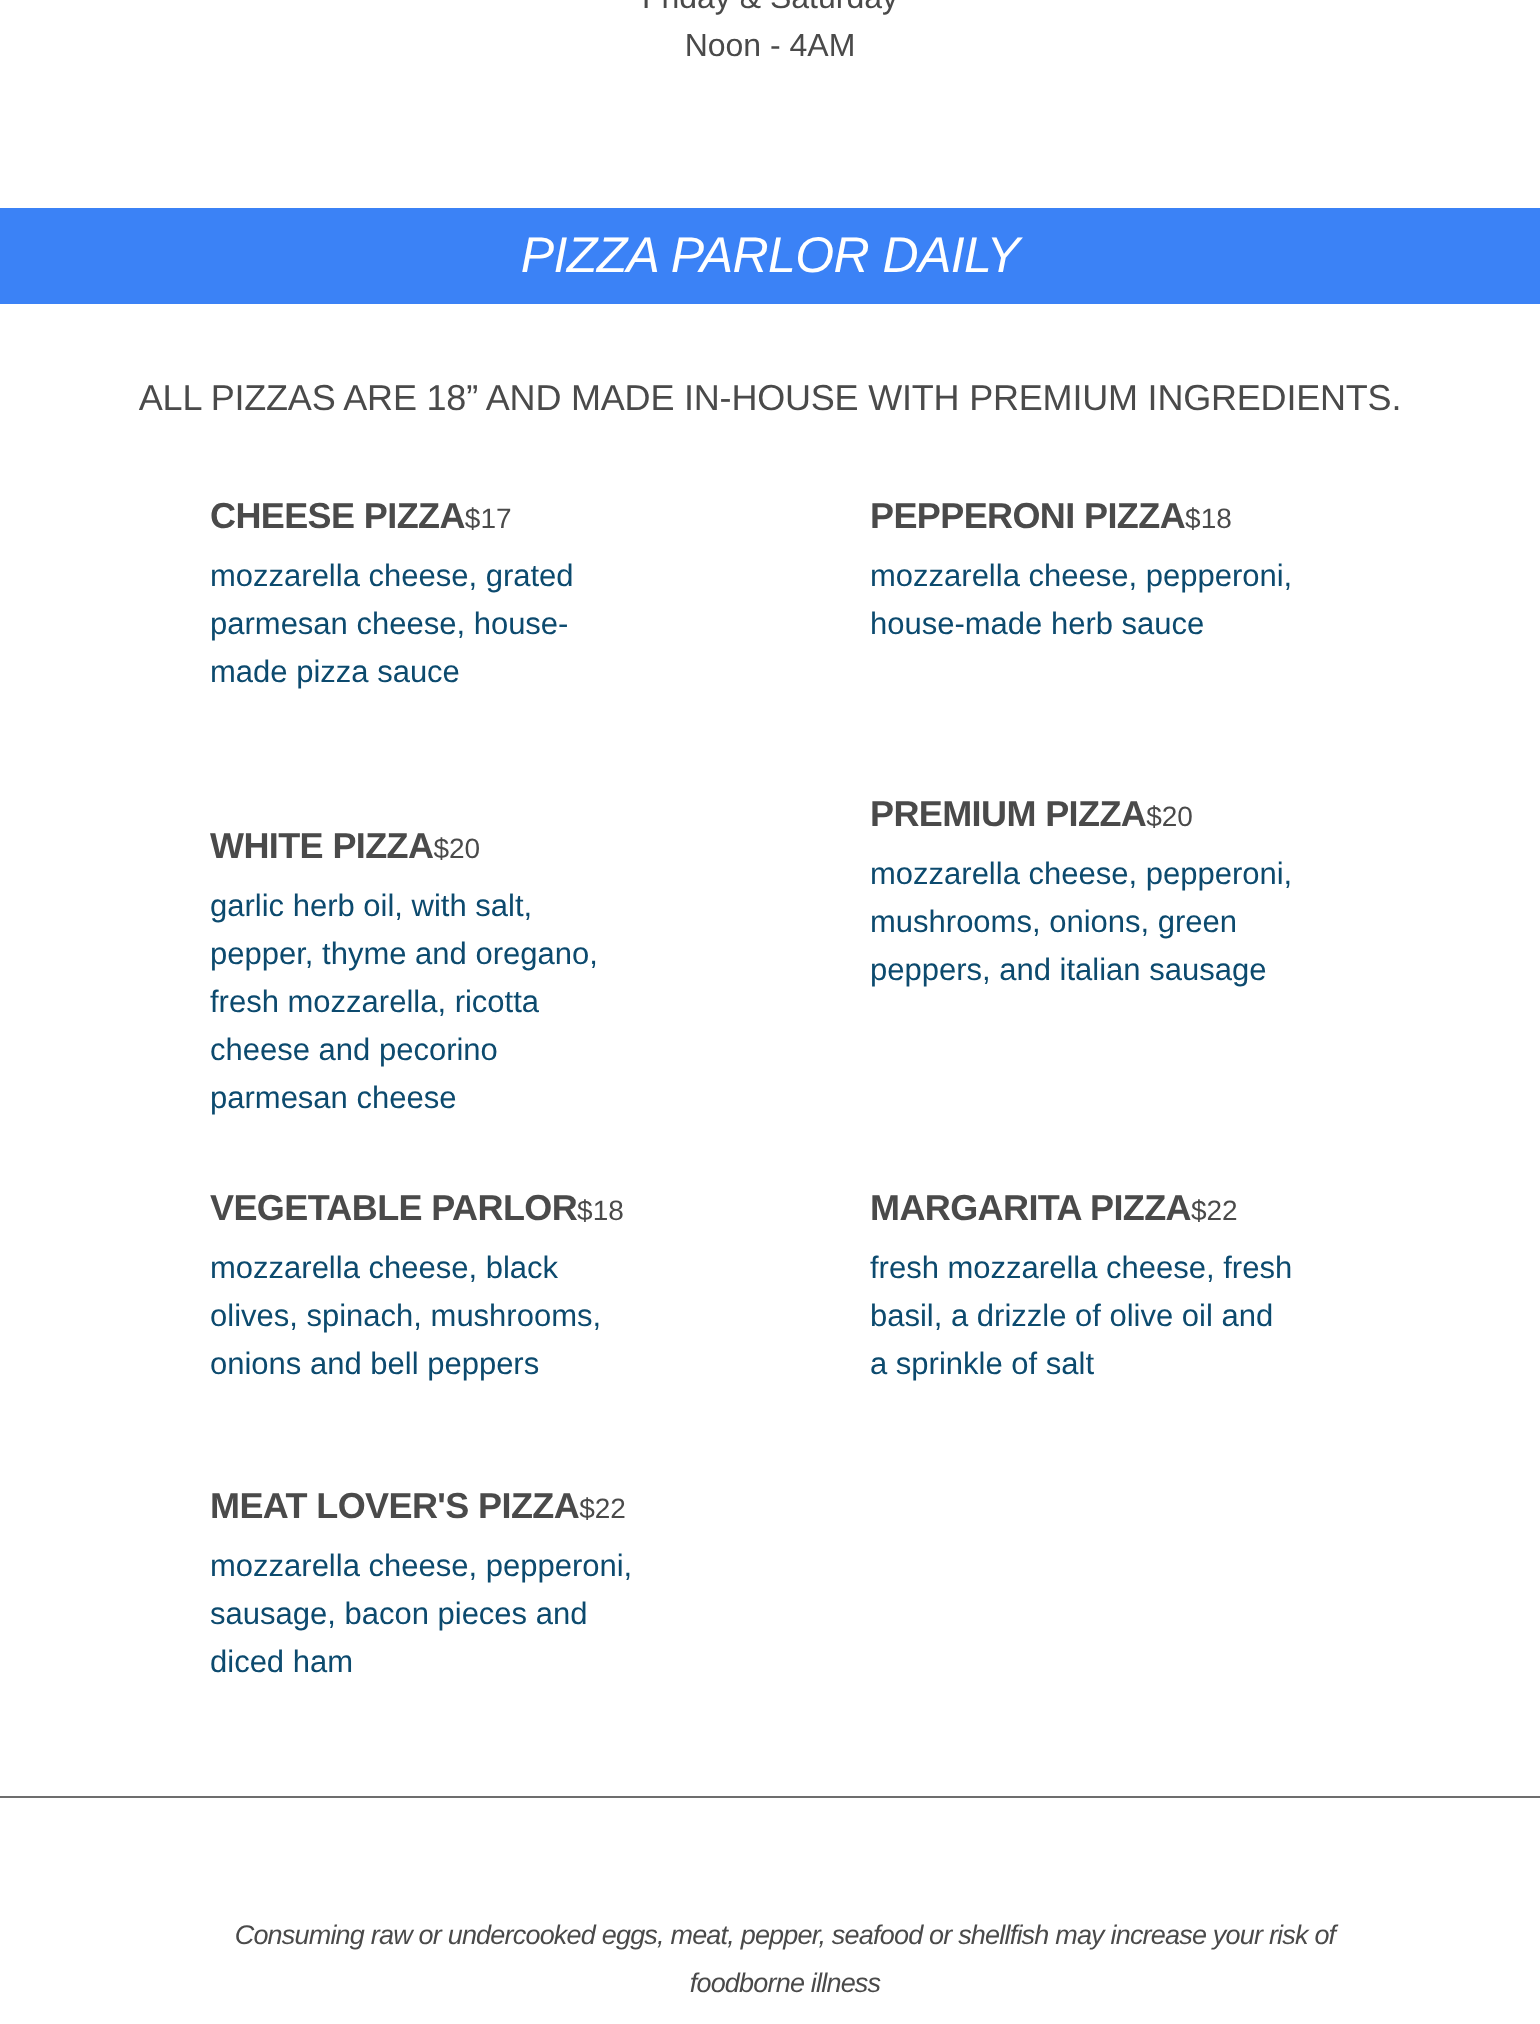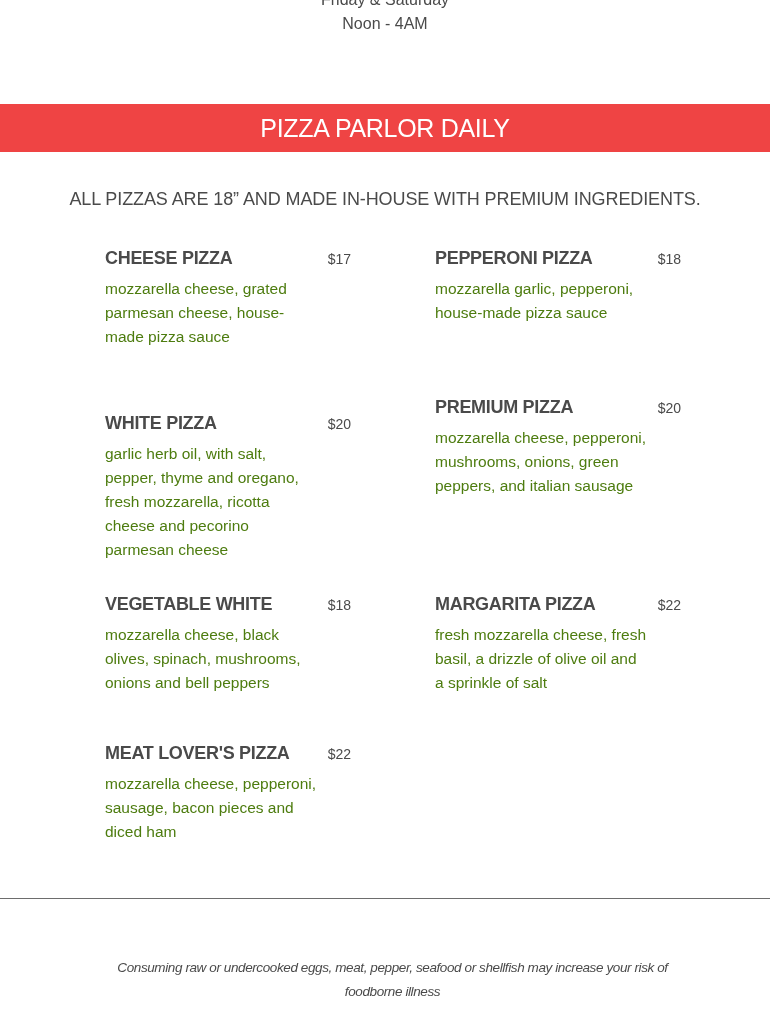--- a/index.html
+++ b/index.html
@@ -52,40 +52,39 @@
       letter-spacing: -0.1px;
       color: #4a4a4a;
     }
 
     .item {
       position: absolute;
       width: 246px;
     }
     .item-head {
       display: flex;
-      justify-content: space-between;
       align-items: baseline;
       height: 22px;
     }
     .item-name {
       font-size: 18px;
       font-weight: bold;
       color: #4a4a4a;
       letter-spacing: -0.3px;
     }
     .item-price {
       font-size: 14px;
       color: #4a4a4a;
     }
     .item-desc {
       margin-top: 7px;
       width: 212px;
       font-size: 15.5px;
       line-height: 24px;
-      color: #4d7c0f;
+      color: #0c4a6e;
     }
 
     .divider {
       position: absolute;
       top: 898px;
       left: 0;
       width: 770px;
       height: 1px;
       background: #6d6d6d;
     }
@@ -106,21 +105,21 @@
 </head>
 <body>
 
 <div class="page">
 
   <div class="hours">
     <div>Friday &amp; Saturday</div>
     <div>Noon - 4AM</div>
   </div>
 
-  <div class="banner" style="background: #ef4444;">
+  <div class="banner" style="background: #3b82f6; font-style: italic;">
     <h2 class="banner-title">PIZZA PARLOR DAILY</h2>
   </div>
 
   <p class="subtitle">ALL PIZZAS ARE 18” AND MADE IN-HOUSE WITH PREMIUM INGREDIENTS.</p>
 
   <div class="item" style="top:248px; left:105px;">
     <div class="item-head">
       <span class="item-name">CHEESE PIZZA</span>
       <span class="item-price">$17</span>
     </div>
@@ -130,40 +129,40 @@
   <div class="item" style="top:413px; left:105px;">
     <div class="item-head">
       <span class="item-name">WHITE PIZZA</span>
       <span class="item-price">$20</span>
     </div>
     <p class="item-desc">garlic herb oil, with salt, pepper, thyme and oregano, fresh mozzarella, ricotta cheese and pecorino parmesan cheese</p>
   </div>
 
   <div class="item" style="top:594px; left:105px;">
     <div class="item-head">
-      <span class="item-name">VEGETABLE WHITE</span>
+      <span class="item-name">VEGETABLE PARLOR</span>
       <span class="item-price">$18</span>
     </div>
     <p class="item-desc">mozzarella cheese, black olives, spinach, mushrooms, onions and bell peppers</p>
   </div>
 
   <div class="item" style="top:743px; left:105px;">
     <div class="item-head">
       <span class="item-name">MEAT LOVER'S PIZZA</span>
       <span class="item-price">$22</span>
     </div>
     <p class="item-desc">mozzarella cheese, pepperoni, sausage, bacon pieces and diced ham</p>
   </div>
 
   <div class="item" style="top:248px; left:435px;">
     <div class="item-head">
       <span class="item-name">PEPPERONI PIZZA</span>
       <span class="item-price">$18</span>
     </div>
-    <p class="item-desc">mozzarella garlic, pepperoni, house-made pizza sauce</p>
+    <p class="item-desc">mozzarella cheese, pepperoni, house-made herb sauce</p>
   </div>
 
   <div class="item" style="top:397px; left:435px;">
     <div class="item-head">
       <span class="item-name">PREMIUM PIZZA</span>
       <span class="item-price">$20</span>
     </div>
     <p class="item-desc">mozzarella cheese, pepperoni, mushrooms, onions, green peppers, and italian sausage</p>
   </div>
 

